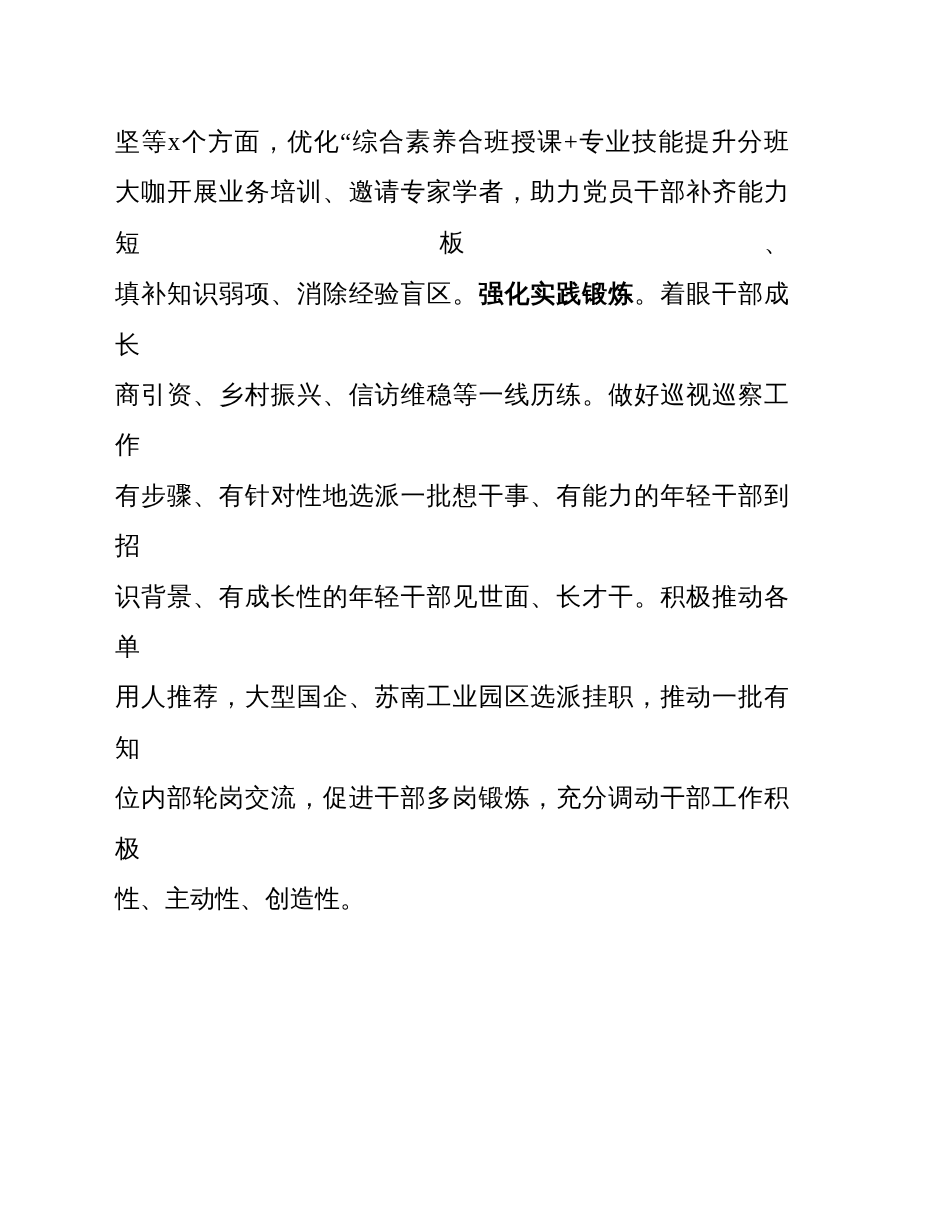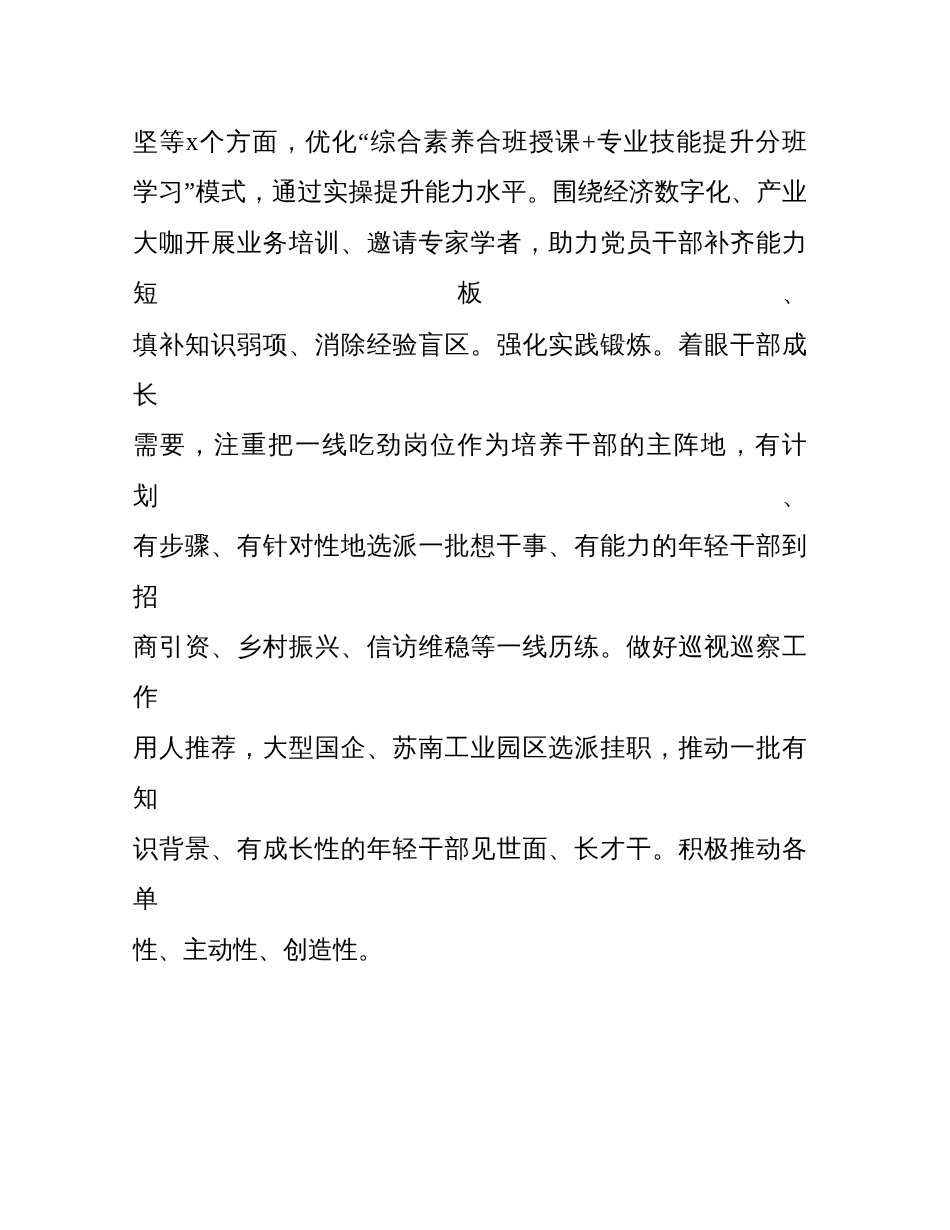--- a/index.html
+++ b/index.html
@@ -9,21 +9,21 @@
   }
   .page {
     position: relative;
     width: 950px;
     height: 1230px;
     background: #ffffff;
     overflow: hidden;
   }
   .doc-content {
     position: absolute;
-    left: 133px;
+    left: 115px;
     top: 117px;
     width: 674px;
     color: #000000;
   }
   .text-line {
     font-family: "Liberation Serif", "DejaVu Serif", serif;
     font-size: 25px;
     line-height: 50.4px;
     color: #000000;
     white-space: nowrap;
@@ -39,33 +39,32 @@
     text-align-last: left;
   }
   .text-line.indented {
     text-indent: 50px;
   }
   .run {
     font-weight: 400;
   }
   .run.bold {
     font-family: "Liberation Sans", "DejaVu Sans", sans-serif;
-    font-weight: 400;
+    font-weight: 700;
   }
 </style>
 </head>
 <body>
 
 <div class="page">
   <div class="doc-content" id="doc-content">
       <div class="text-line justified"><span class="run">坚等x个方面，优化“综合素养合班授课+专业技能提升分班</span></div>
-      <div class="text-line justified"><span class="run">学习”模式，通过实操提升能力水平。围绕经济数字化、产业</span></div>
       <div class="text-line justified"><span class="run">大咖开展业务培训、邀请专家学者，助力党员干部补齐能力短板、</span></div>
       <div class="text-line justified"><span class="run">填补知识弱项、消除经验盲区。</span><span class="run bold">强化实践锻炼</span><span class="run">。着眼干部成长</span></div>
-      <div class="text-line justified"><span class="run">需要，注重把一线吃劲岗位作为培养干部的主阵地，有计划、</span></div>
+      <div class="text-line justified"><span class="run">商引资、乡村振兴、信访维稳等一线历练。做好巡视巡察工作</span></div>
       <div class="text-line justified"><span class="run">有步骤、有针对性地选派一批想干事、有能力的年轻干部到招</span></div>
-      <div class="text-line justified"><span class="run">商引资、乡村振兴、信访维稳等一线历练。做好巡视巡察工作</span></div>
+      <div class="text-line justified"><span class="run">识背景、有成长性的年轻干部见世面、长才干。积极推动各单</span></div>
       <div class="text-line justified"><span class="run">用人推荐，大型国企、苏南工业园区选派挂职，推动一批有知</span></div>
-      <div class="text-line justified"><span class="run">识背景、有成长性的年轻干部见世面、长才干。积极推动各单</span></div>
+      <div class="text-line justified"><span class="run">位内部轮岗交流，促进干部多岗锻炼，充分调动干部工作积极</span></div>
       <div class="text-line plain"><span class="run">性、主动性、创造性。</span></div>
       <div class="text-line justified"></div>
     </div>
 </div>
 
 </body></html>

